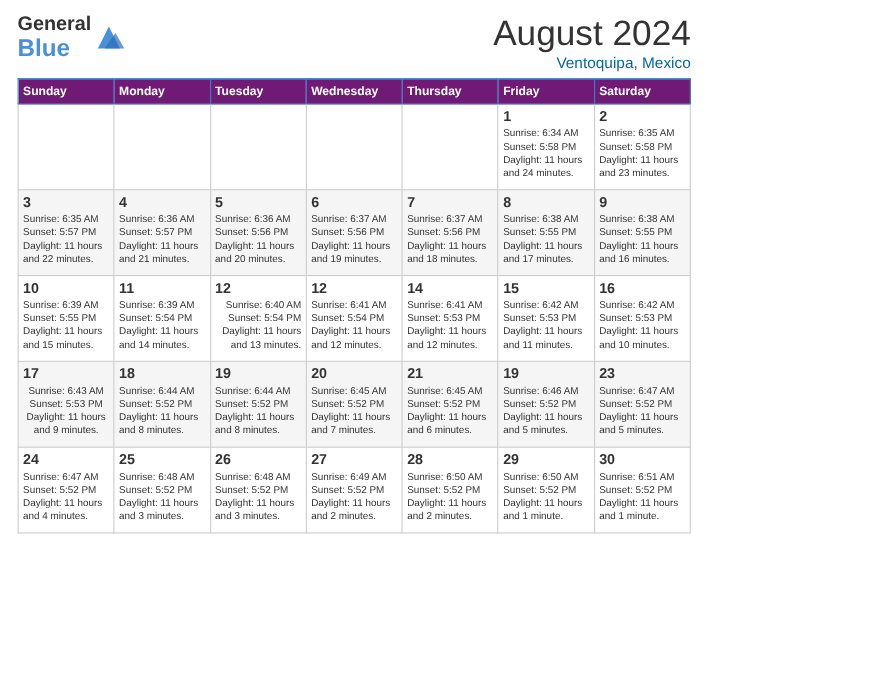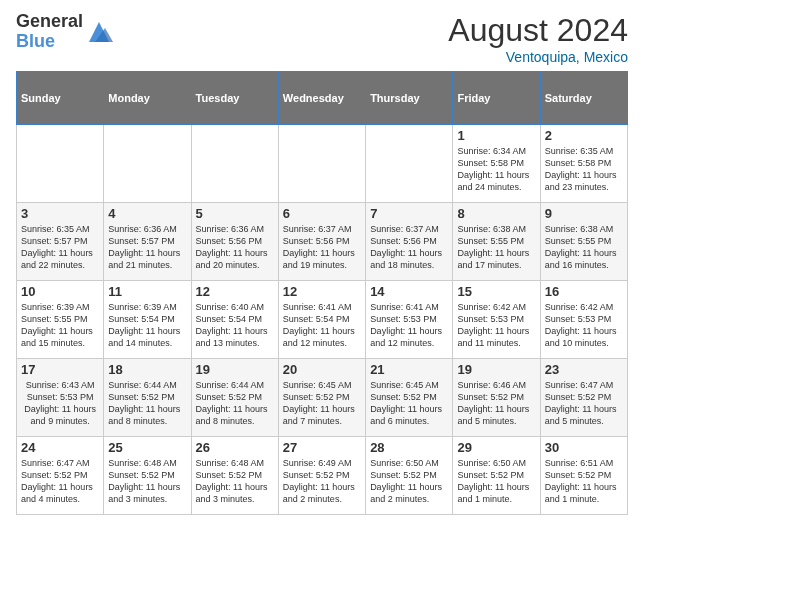--- a/index.html
+++ b/index.html
@@ -28,21 +28,21 @@
       display: flex;
       flex-direction: column;
       line-height: 1.1;
     }
     .logo-general {
       font-size: 18px;
       font-weight: bold;
       color: #333;
     }
     .logo-blue {
-      font-size: 18px;
+      font-size: 22px;
       font-weight: bold;
       color: #4a90d9;
     }
     .logo-icon {
       width: 28px;
       height: 28px;
       margin-left: 2px;
     }
     .title-section {
       text-align: right;
@@ -55,25 +55,25 @@
     .location {
       font-size: 14px;
       color: #0369a1;
     }
     table {
       width: 100%;
       border-collapse: collapse;
       table-layout: fixed;
     }
     thead th {
-      background-color: #737373;
+      background-color: #701a75;
       color: #fff;
       font-size: 11px;
       font-weight: bold;
-      padding: 20px 4px;
+      padding: 5px 4px;
       text-align: left;
       border: 1px solid #3a80c9;
     }
     tbody td {
       border: 1px solid #ccc;
       vertical-align: top;
       padding: 3px 4px;
       font-size: 9.5px;
       color: #333;
       height: 78px;
@@ -203,21 +203,21 @@
 Daylight: 11 hours and 15 minutes.</div>
           </td>
           <td>
             <span class="day-number">11</span>
             <div class="day-info" style="white-space: pre-line;">Sunrise: 6:39 AM
 Sunset: 5:54 PM
 Daylight: 11 hours and 14 minutes.</div>
           </td>
           <td>
             <span class="day-number">12</span>
-            <div class="day-info" style="white-space: pre-line;">Sunrise: 6:40 AM
+            <div class="day-info" style="white-space: pre-line; text-align: right;">Sunrise: 6:40 AM
 Sunset: 5:54 PM
 Daylight: 11 hours and 13 minutes.</div>
           </td>
           <td>
             <span class="day-number">12</span>
             <div class="day-info" style="white-space: pre-line;">Sunrise: 6:41 AM
 Sunset: 5:54 PM
 Daylight: 11 hours and 12 minutes.</div>
           </td>
           <td>

